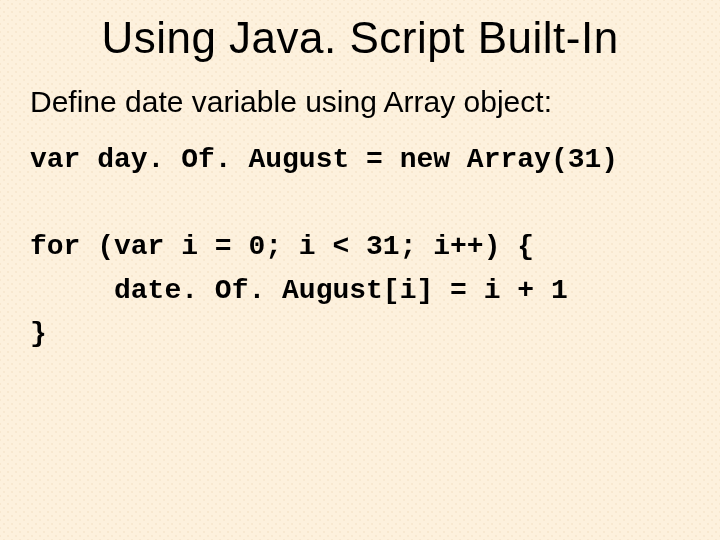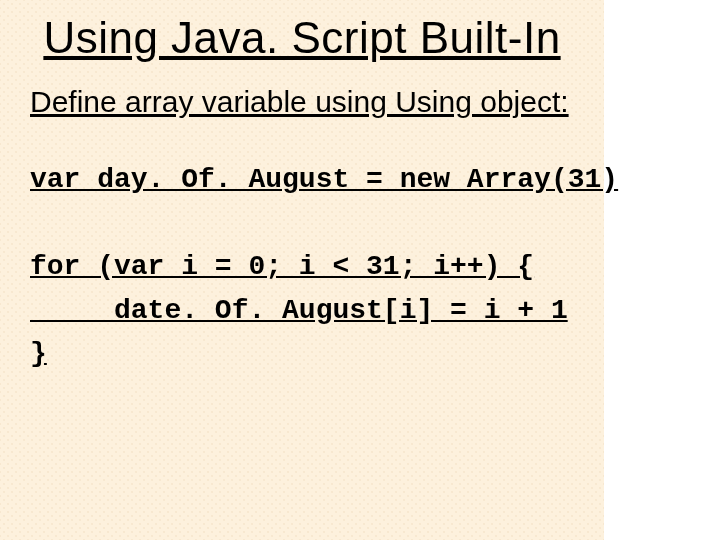--- a/index.html
+++ b/index.html
@@ -3,32 +3,31 @@
 <meta charset="utf-8">
 <style>
   html, body {
     margin: 0;
     padding: 0;
     width: 720px;
     height: 540px;
     overflow: hidden;
   }
   .slide {
-    width: 604px;
+    width: 720px;
     height: 540px;
     background-color: #fdf1dd;
     background-image:
       radial-gradient(rgba(200,160,100,0.10) 1px, transparent 1px),
       radial-gradient(rgba(200,160,100,0.10) 1px, transparent 1px);
     background-size: 8px 8px, 8px 8px;
     background-position: 0 0, 4px 4px;
     box-sizing: border-box;
     font-family: Arial, Helvetica, sans-serif;
     color: #000;
-    text-decoration: underline;
   }
   .title {
     text-align: center;
     font-size: 44px;
     line-height: 1.1;
     padding-top: 14px;
     font-weight: 400;
     letter-spacing: 0.5px;
   }
   .body {
@@ -38,31 +37,31 @@
     font-size: 30px;
     line-height: 1.2;
     font-weight: 400;
   }
   .code {
     font-family: "Courier New", Courier, monospace;
     font-weight: bold;
     font-size: 28px;
     line-height: 1.55;
     white-space: pre;
-    margin-top: 38px;
+    margin-top: 18px;
   }
 </style>
 </head>
 <body>
 
 <div class="slide">
   <div class="title">
     <div>Using Java. Script Built-In</div>
   </div>
   <div class="body">
-    <div class="lead">Define array variable using Using object:</div>
+    <div class="lead">Define date variable using Array object:</div>
     <div class="code"><span>var day. Of. August = new Array(31)</span>
 <span></span>
 <span>for (var i = 0; i &lt; 31; i++) {</span>
 <span>     date. Of. August[i] = i + 1</span>
 <span>}</span></div>
   </div>
 </div>
 
 </body></html>

